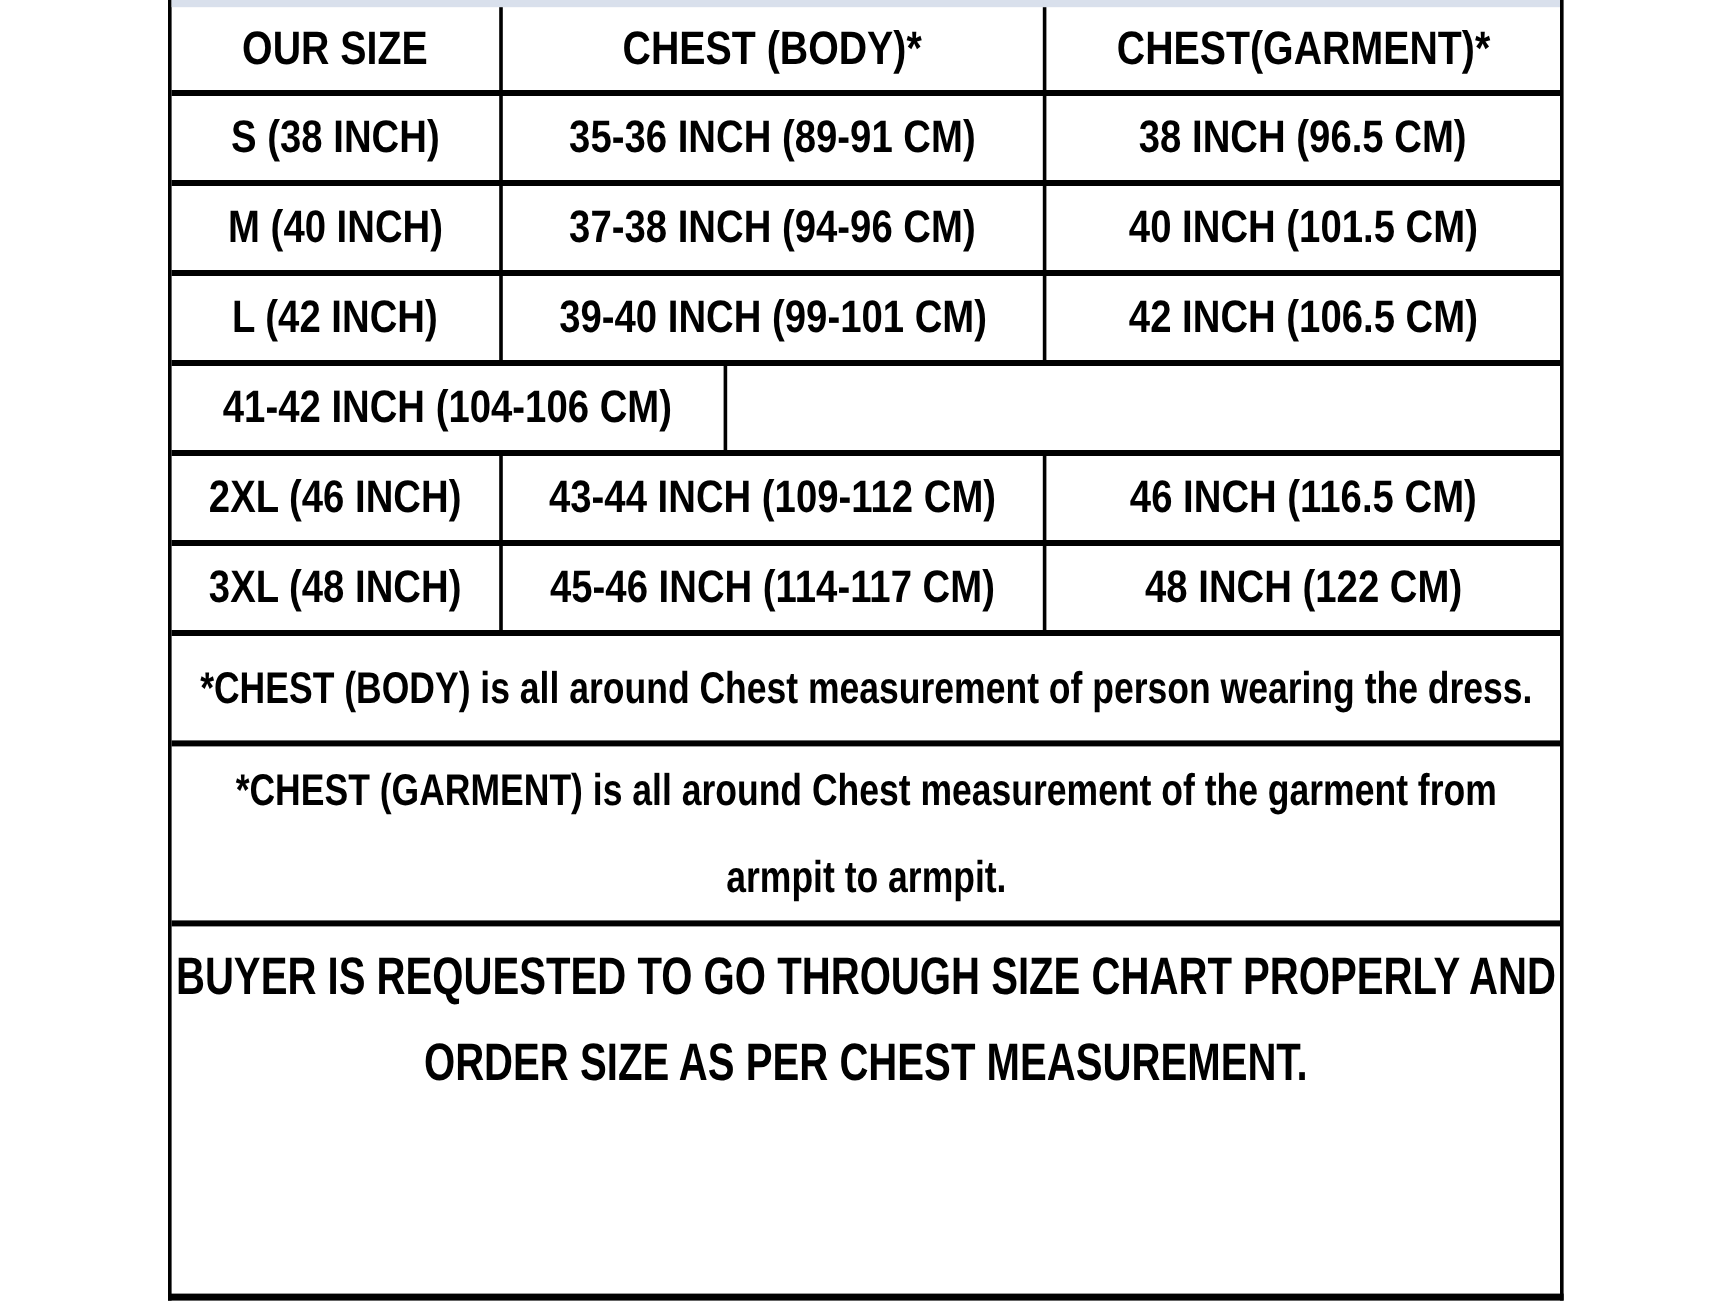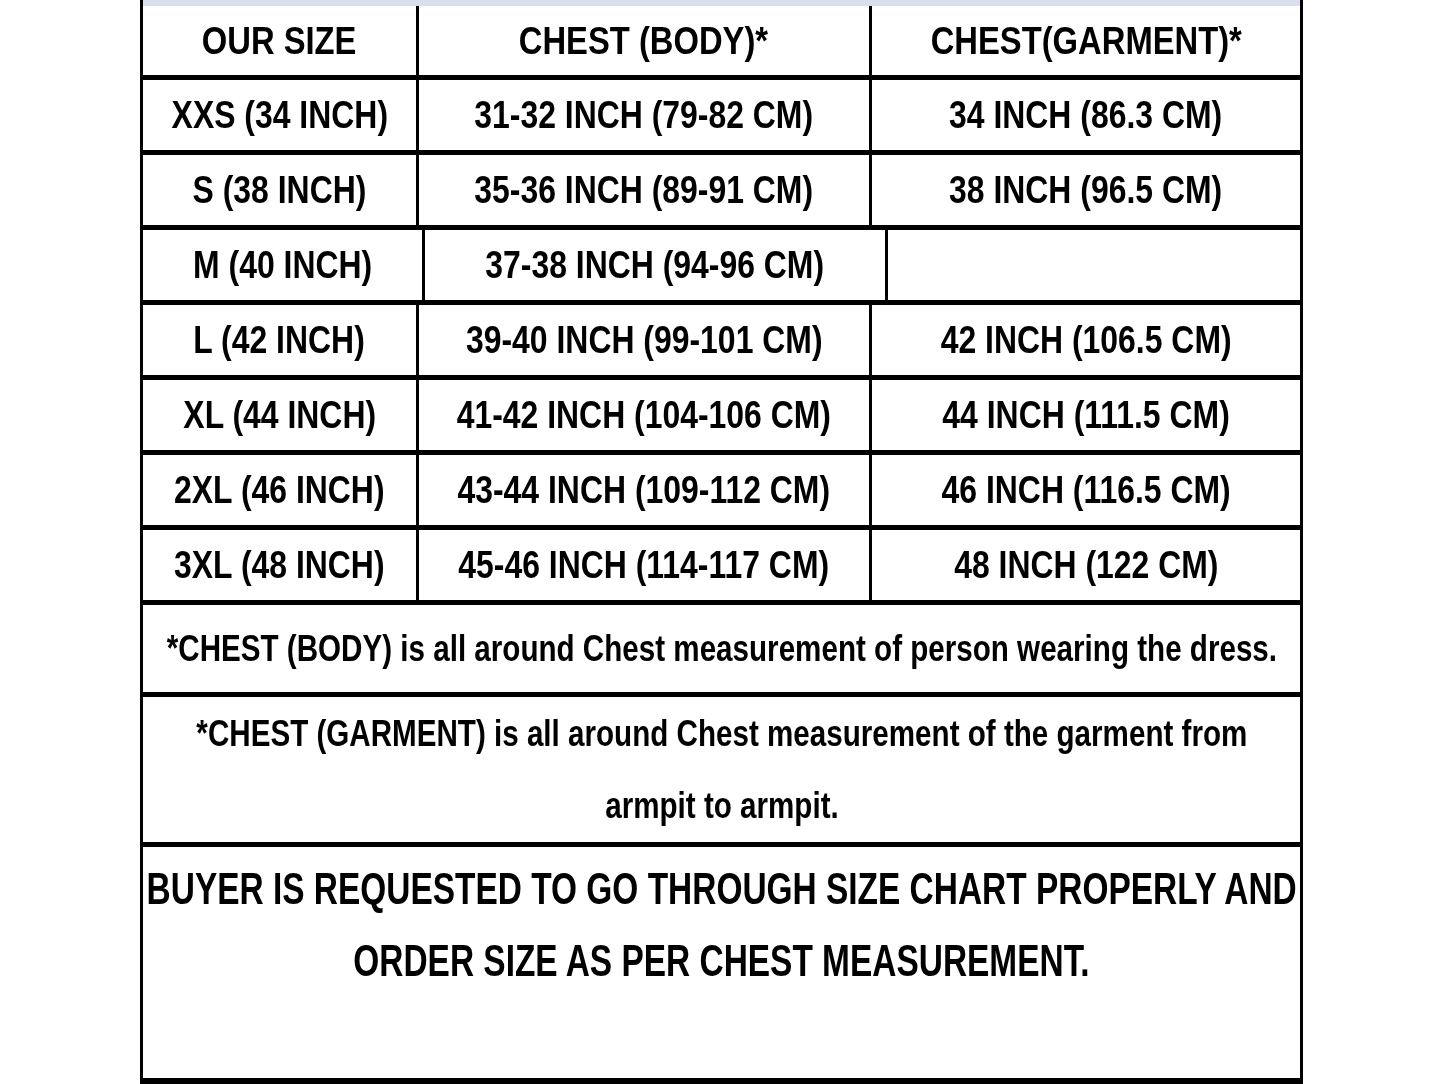--- a/index.html
+++ b/index.html
@@ -89,31 +89,20 @@
       <span class="cnd">OUR SIZE</span>
     </div>
     <div class="cell c2">
       <span class="cnd">CHEST (BODY)*</span>
     </div>
     <div class="cell c3">
       <span class="cnd">CHEST(GARMENT)*</span>
     </div>
   </div>
 
-  <div class="row">
-    <div class="cell c1">
-        <span class="cnd">XXS (34 INCH)</span>
-      </div>
-    <div class="cell c2">
-        <span class="cnd">31-32 INCH (79-82 CM)</span>
-      </div>
-    <div class="cell c3">
-        <span class="cnd">34 INCH (86.3 CM)</span>
-      </div>
-  </div>
 
 
   <div class="row">
     <div class="cell c1">
         <span class="cnd">S (38 INCH)</span>
       </div>
     <div class="cell c2">
         <span class="cnd">35-36 INCH (89-91 CM)</span>
       </div>
     <div class="cell c3">
@@ -121,43 +110,40 @@
       </div>
   </div>
 
   <div class="row">
     <div class="cell c1">
         <span class="cnd">M (40 INCH)</span>
       </div>
     <div class="cell c2">
         <span class="cnd">37-38 INCH (94-96 CM)</span>
       </div>
+    <div class="cell c3">
+        <span class="cnd">40 INCH (101.5 CM)</span>
+      </div>
   </div>
 
   <div class="row">
     <div class="cell c1">
         <span class="cnd">L (42 INCH)</span>
       </div>
     <div class="cell c2">
         <span class="cnd">39-40 INCH (99-101 CM)</span>
       </div>
     <div class="cell c3">
         <span class="cnd">42 INCH (106.5 CM)</span>
       </div>
   </div>
 
   <div class="row">
-    <div class="cell c1">
-        <span class="cnd">XL (44 INCH)</span>
-      </div>
     <div class="cell c2">
         <span class="cnd">41-42 INCH (104-106 CM)</span>
-      </div>
-    <div class="cell c3">
-        <span class="cnd">44 INCH (111.5 CM)</span>
       </div>
   </div>
 
   <div class="row">
     <div class="cell c1">
         <span class="cnd">2XL (46 INCH)</span>
       </div>
     <div class="cell c2">
         <span class="cnd">43-44 INCH (109-112 CM)</span>
       </div>

